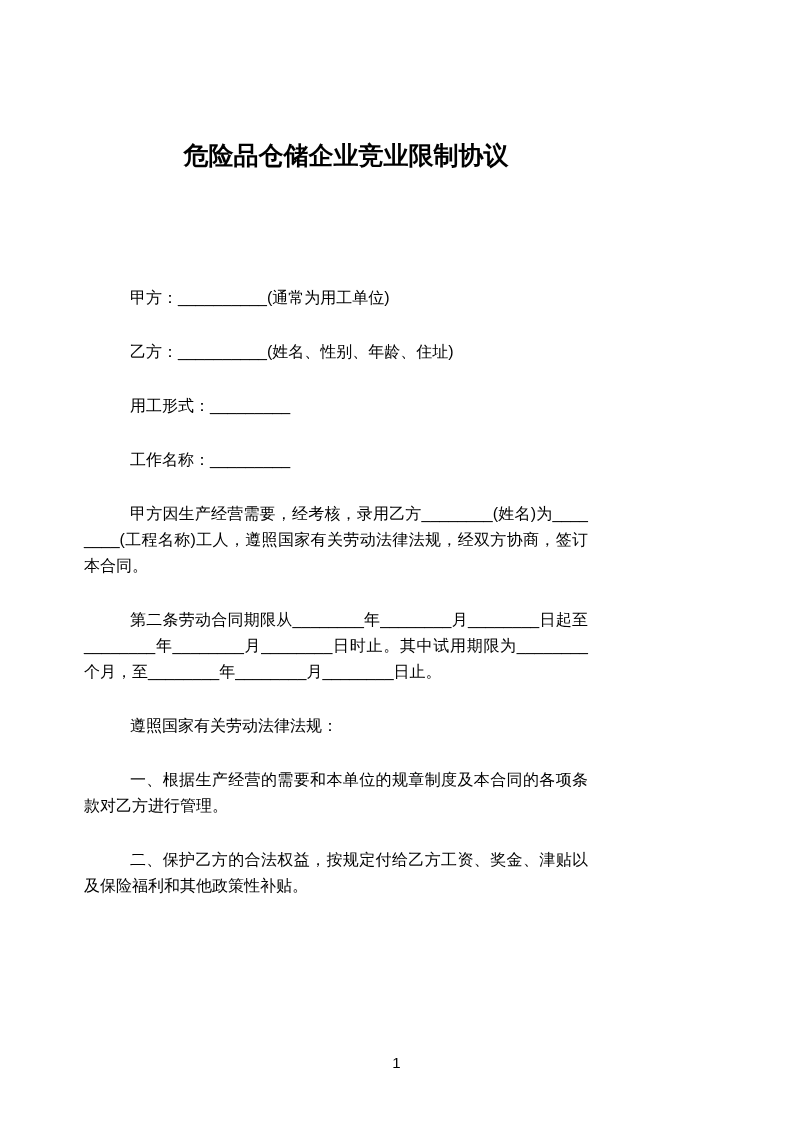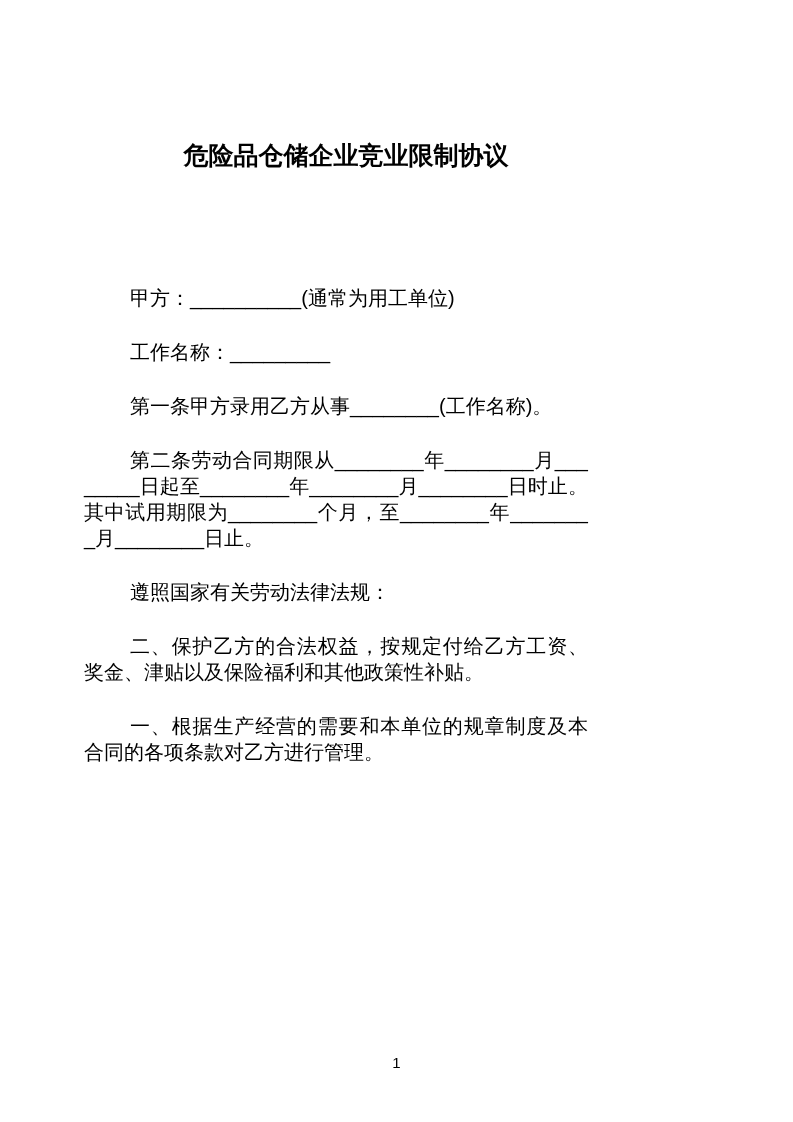--- a/index.html
+++ b/index.html
@@ -29,21 +29,21 @@
     font-size: 25px;
     line-height: 30px;
     font-weight: bold;
     text-align: center;
     text-indent: 20px;
     letter-spacing: 0px;
     white-space: nowrap;
   }
   .para {
     margin: 0 0 28px 0;
-    font-size: 20px;
+    font-size: 16px;
     line-height: 26px;
     text-indent: 46px;
     text-align: justify;
     word-break: break-all;
   }
   .page-footer {
     position: absolute;
     top: 1050px;
     left: 0;
     width: 793px;
@@ -55,32 +55,34 @@
 </head>
 <body>
 
 <div class="page">
   <div class="content">
 
     <h1 class="doc-title">危险品仓储企业竞业限制协议</h1>
 
     <p class="para">甲方：__________(通常为用工单位)</p>
 
+    <p class="para">乙方：__________(姓名、性别、年龄、住址)</p>
 
+    <p class="para">用工形式：_________</p>
 
     <p class="para">工作名称：_________</p>
 
+    <p class="para">甲方因生产经营需要，经考核，录用乙方________(姓名)为________(工程名称)工人，遵照国家有关劳动法律法规，经双方协商，签订本合同。</p>
 
-    <p class="para">第一条甲方录用乙方从事________(工作名称)。</p>
 
     <p class="para">第二条劳动合同期限从________年________月________日起至________年________月________日时止。其中试用期限为________个月，至________年________月________日止。</p>
 
     <p class="para">遵照国家有关劳动法律法规：</p>
 
+    <p class="para">一、根据生产经营的需要和本单位的规章制度及本合同的各项条款对乙方进行管理。</p>
+
     <p class="para">二、保护乙方的合法权益，按规定付给乙方工资、奖金、津贴以及保险福利和其他政策性补贴。</p>
-
-    <p class="para">一、根据生产经营的需要和本单位的规章制度及本合同的各项条款对乙方进行管理。</p>
 
 
   </div>
 
   <div class="page-footer">1</div>
 </div>
 
 </body></html>

